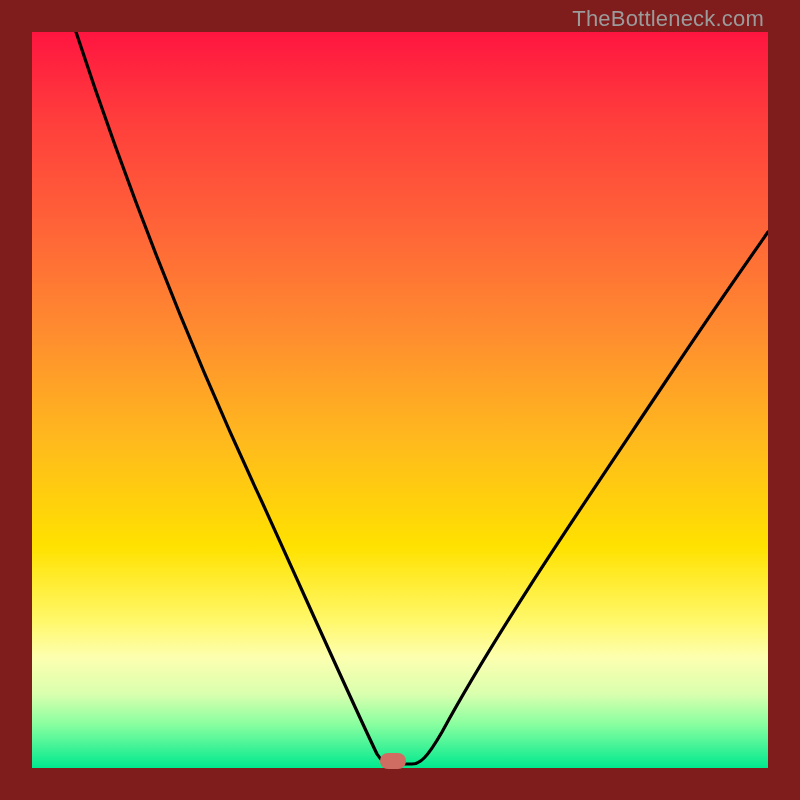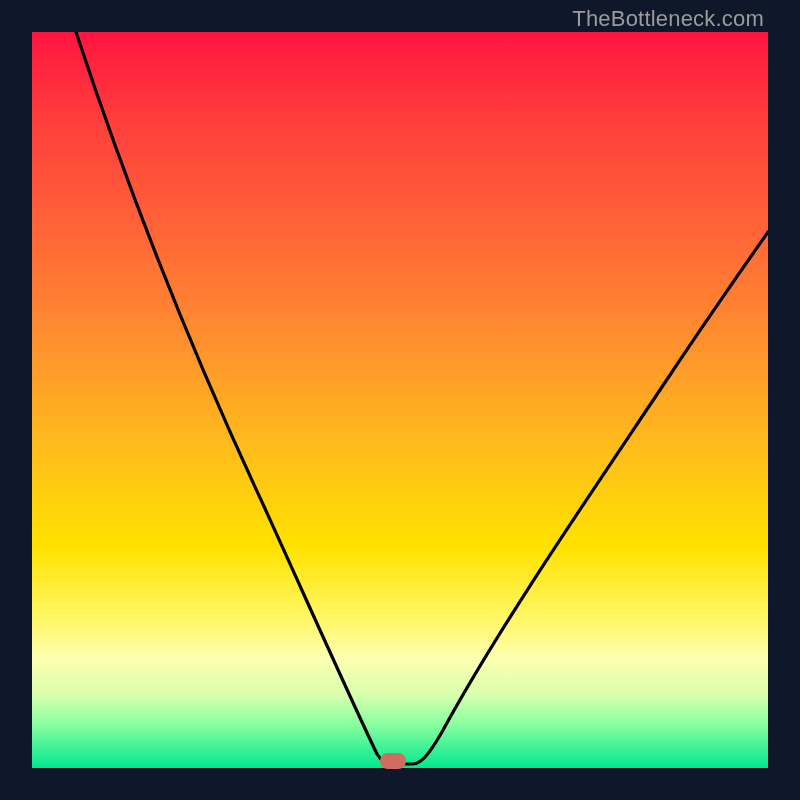--- a/index.html
+++ b/index.html
@@ -10,21 +10,21 @@
     background: #000;
     overflow: hidden;
     font-family: Arial, Helvetica, sans-serif;
   }
   .frame {
     position: absolute;
     top: 0;
     left: 0;
     width: 800px;
     height: 800px;
-    background: #0f172a;
+    background: #7f1d1d;
   }
   .plot {
     position: absolute;
     top: 32px;
     left: 32px;
     width: 736px;
     height: 736px;
     background: linear-gradient(
       to bottom,
       #ff1540 0%,

